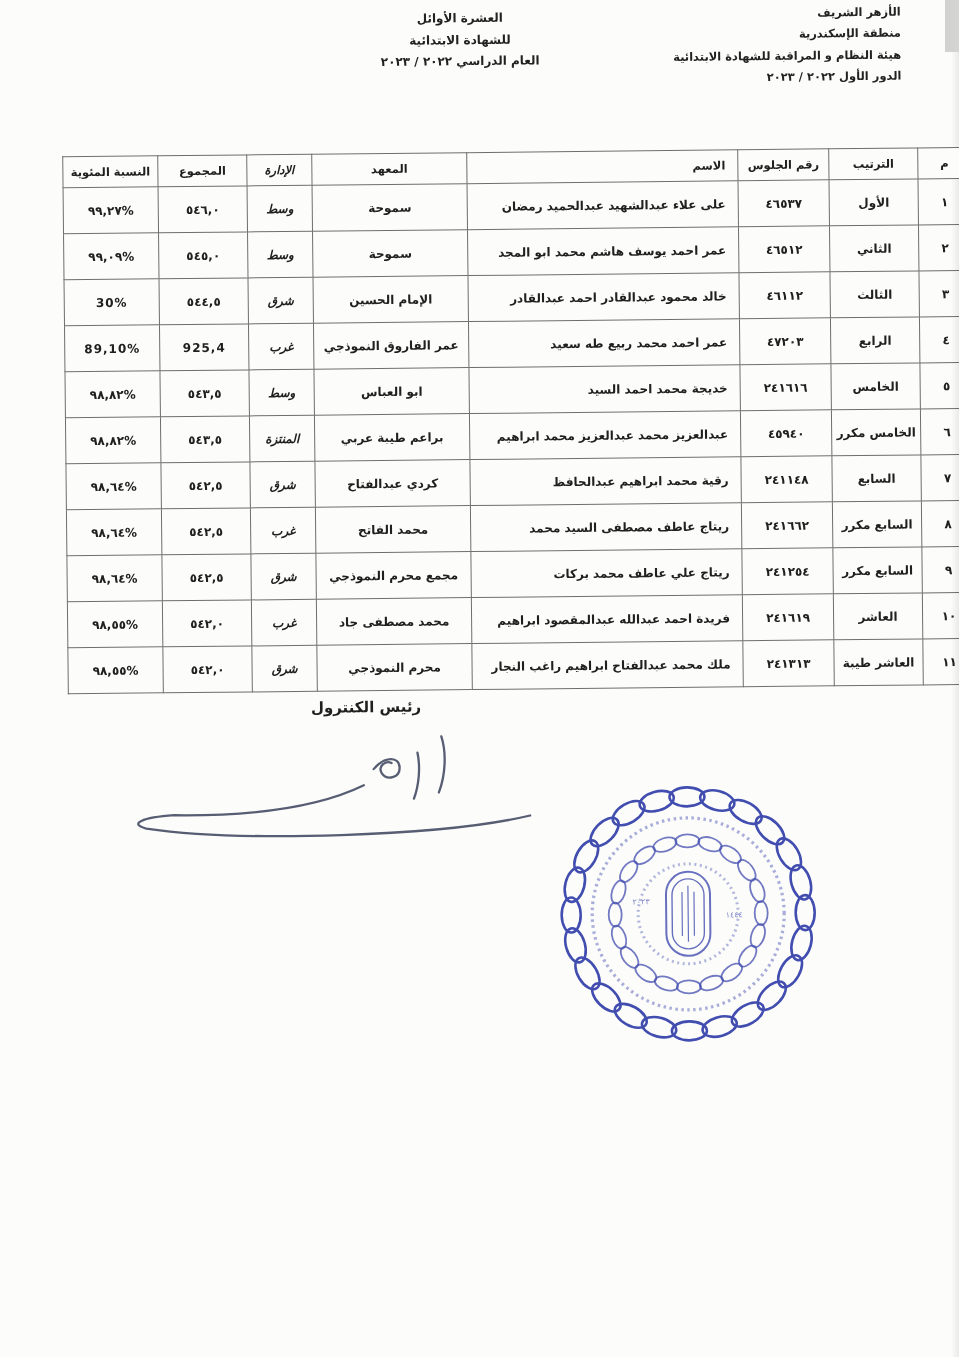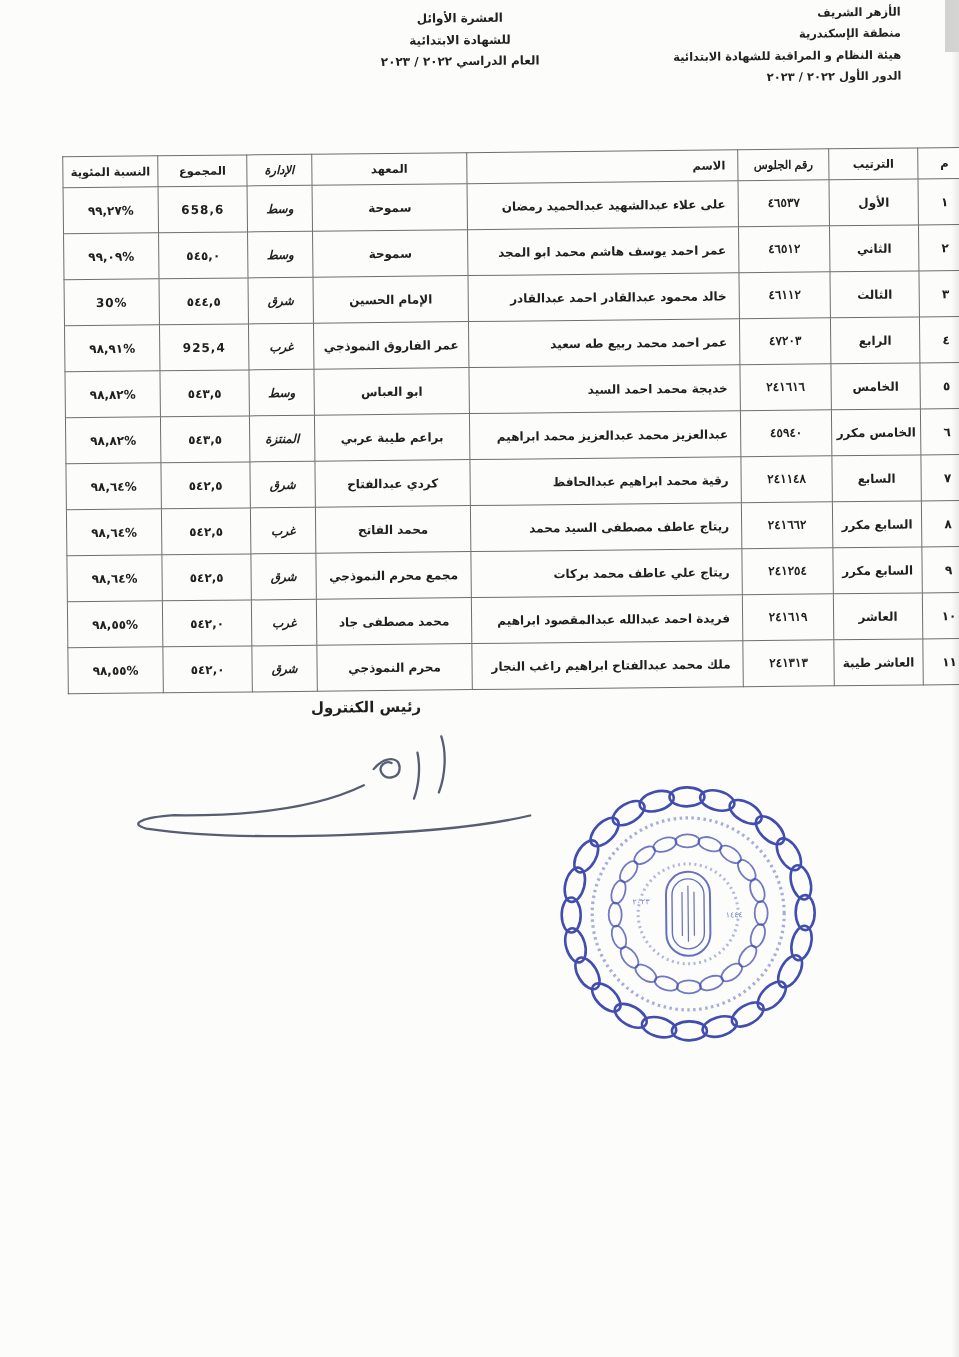--- a/index.html
+++ b/index.html
@@ -31,21 +31,21 @@
   }
   table.results th, table.results td{
     border:1px solid #6e6e6e;
     text-align:center;vertical-align:middle;
     padding:0 4px;overflow:hidden;white-space:nowrap;
   }
   table.results thead th{height:30px;font-size:11.5px;background:#fcfcfa;}
   table.results tbody td{height:45px;}
   .c-num{width:44px;}
   .c-rank{width:80px;margin-top:31px;}
-  .c-seat{width:82px;direction:ltr;letter-spacing:2px;font-family:Liberation Serif, serif;}
+  .c-seat{width:82px;direction:ltr;letter-spacing:2px;}
   .c-name{width:254px;text-align:right !important;padding:0 12px 0 4px !important;}
   .c-inst{width:146px;}
   .c-dist{width:56px;font-style:italic;}
   .c-total{width:80px;direction:ltr;letter-spacing:1px;margin-left:22px;}
   .c-pct{width:86px;direction:ltr;letter-spacing:1px;}
 
   
   .sig-title{position:absolute;top:697px;left:296px;width:134px;text-align:center;
     font-size:15px;font-weight:700;color:#1f1f1f;}
   .signature{position:absolute;top:722px;left:108px;}
@@ -87,21 +87,21 @@
         </tr>
       </thead>
       <tbody>
           <tr>
         <td class="c-num">١</td>
         <td class="c-rank">الأول</td>
         <td class="c-seat">٤٦٥٣٧</td>
         <td class="c-name">على علاء عبدالشهيد عبدالحميد رمضان</td>
         <td class="c-inst">سموحة</td>
         <td class="c-dist">وسط</td>
-        <td class="c-total">658,6</td>
+        <td class="c-total">٥٤٦,٠</td>
         <td class="c-pct">٩٩,٢٧%</td>
       </tr>
           <tr>
         <td class="c-num">٢</td>
         <td class="c-rank">الثاني</td>
         <td class="c-seat">٤٦٥١٢</td>
         <td class="c-name">عمر احمد يوسف هاشم محمد ابو المجد</td>
         <td class="c-inst">سموحة</td>
         <td class="c-dist">وسط</td>
         <td class="c-total">٥٤٥,٠</td>
@@ -118,21 +118,21 @@
         <td class="c-pct">30%</td>
       </tr>
           <tr>
         <td class="c-num">٤</td>
         <td class="c-rank">الرابع</td>
         <td class="c-seat">٤٧٢٠٣</td>
         <td class="c-name">عمر احمد محمد ربيع طه سعيد</td>
         <td class="c-inst">عمر الفاروق النموذجي</td>
         <td class="c-dist">غرب</td>
         <td class="c-total">925,4</td>
-        <td class="c-pct">٩٨,٩١%</td>
+        <td class="c-pct">89,10%</td>
       </tr>
           <tr>
         <td class="c-num">٥</td>
         <td class="c-rank">الخامس</td>
         <td class="c-seat">٢٤١٦١٦</td>
         <td class="c-name">خديجة محمد احمد السيد</td>
         <td class="c-inst">ابو العباس</td>
         <td class="c-dist">وسط</td>
         <td class="c-total">٥٤٣,٥</td>
         <td class="c-pct">٩٨,٨٢%</td>

